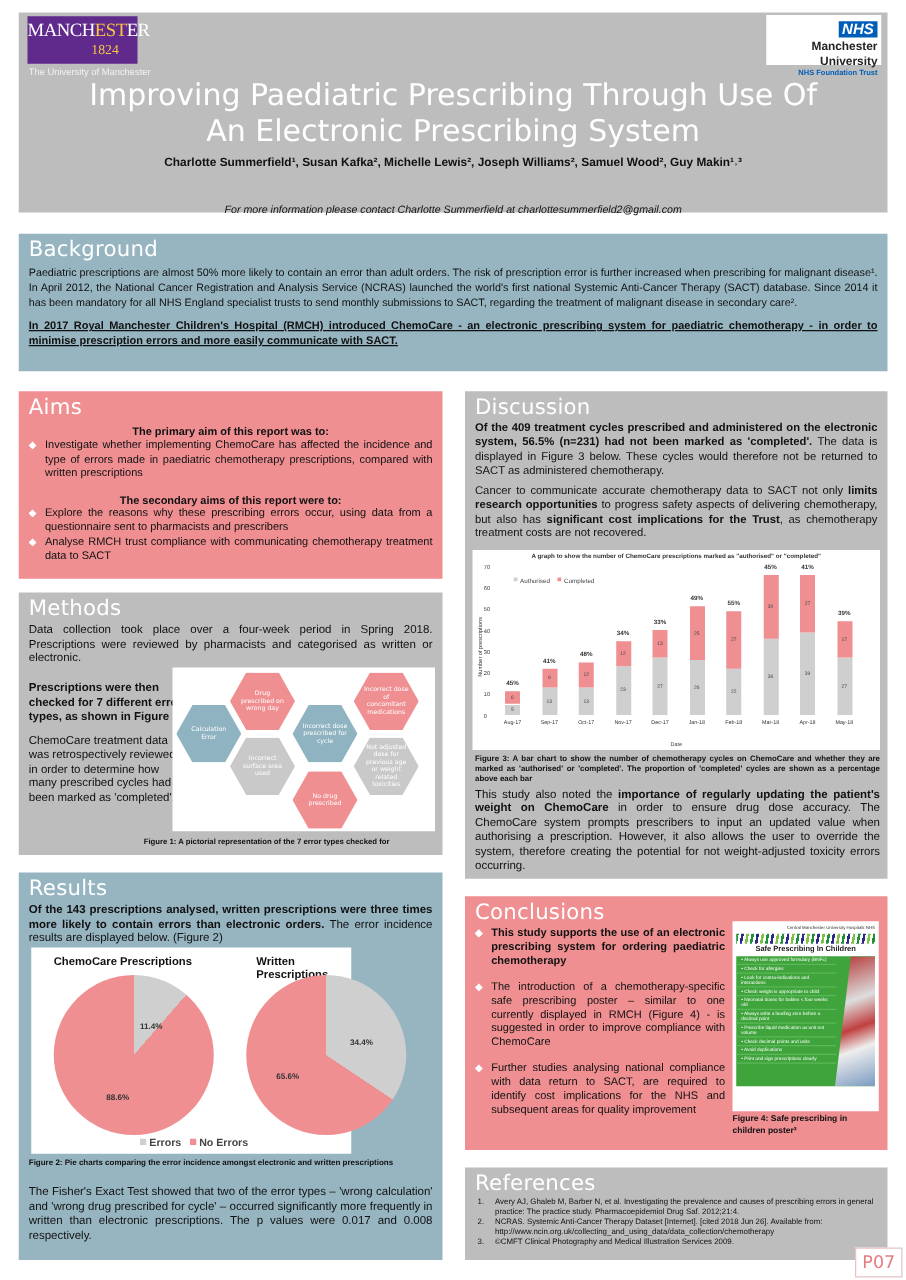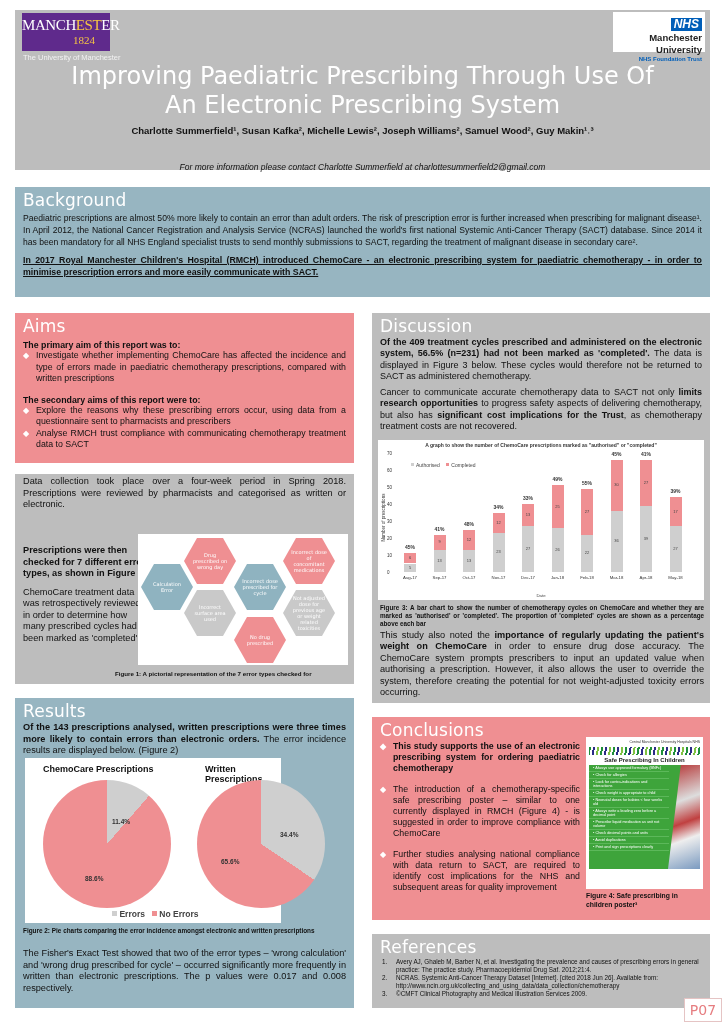--- a/index.html
+++ b/index.html
@@ -27,21 +27,21 @@
 
   
   #background { left: 15px; top: 187px; width: 695px; height: 110px; background: #97b5c1; padding: 2px 8px; }
   #background .h-title { font-size: 17px; line-height: 22px; }
   #background p { font-size: 8.6px; line-height: 12px; text-align: justify; margin-top: 1px; }
   #background p.bold { font-weight: bold; margin-top: 6px; font-size: 8.8px; text-decoration: underline; }
 
   
   #aims { left: 15px; top: 313px; width: 339px; height: 150px; background: #ef8f92; padding: 2px 8px; }
   #aims .h-title { font-size: 17px; line-height: 22px; }
-  .sub-h { font-size: 8.8px; font-weight: bold; margin-top: 3px; }
+  .sub-h { font-size: 8.8px; font-weight: bold; margin-top: 3px; text-align: center; }
   .bullets { list-style: none; font-size: 8.8px; line-height: 11.5px; text-align: justify; }
   .bullets li { position: relative; padding-left: 13px; }
   .bullets li::before { content: "\25C6"; position: absolute; left: 0; top: 0; color: #fff; font-size: 8px; }
 
   
   #methods { left: 15px; top: 474px; width: 339px; height: 210px; background: #bdbdbd; padding: 2px 8px; }
   #methods .h-title { font-size: 17px; line-height: 22px; }
   #methods p { font-size: 9.2px; line-height: 11.5px; text-align: justify; }
   #methods .mleft { position: absolute; left: 8px; top: 71px; width: 123px; font-size: 9.2px; line-height: 11.5px; }
   #methods .mleft .bold { font-weight: bold; margin-bottom: 7px; }
@@ -139,20 +139,21 @@
     <li>Investigate whether implementing ChemoCare has affected the incidence and type of errors made in paediatric chemotherapy prescriptions, compared with written prescriptions</li>
   </ul>
   <div class="sub-h" style="margin-top:10px">The secondary aims of this report were to:</div>
   <ul class="bullets">
     <li>Explore the reasons why these prescribing errors occur, using data from a questionnaire sent to pharmacists and prescribers</li>
     <li>Analyse RMCH trust compliance with communicating chemotherapy treatment data to SACT</li>
   </ul>
 </div>
 
 <div id="methods" class="panel">
+  <div class="h-title">Methods</div>
   <p>Data collection took place over a four-week period in Spring 2018. Prescriptions were reviewed by pharmacists and categorised as written or electronic.</p>
   <div class="mleft">
     <div class="bold">Prescriptions were then checked for 7 different error types, as shown in Figure 1.</div>
     <div>ChemoCare treatment data was retrospectively reviewed in order to determine how many prescribed cycles had been marked as 'completed'.</div>
   </div>
   <div id="fig1">
     <div class="hex blue" style="left:3px;top:30px">Calculation Error</div>
     <div class="hex pink" style="left:46px;top:4px">Drug prescribed on wrong day</div>
     <div class="hex grey" style="left:46px;top:56px">Incorrect surface area used</div>
     <div class="hex blue" style="left:96px;top:30px">Incorrect dose prescribed for cycle</div>

